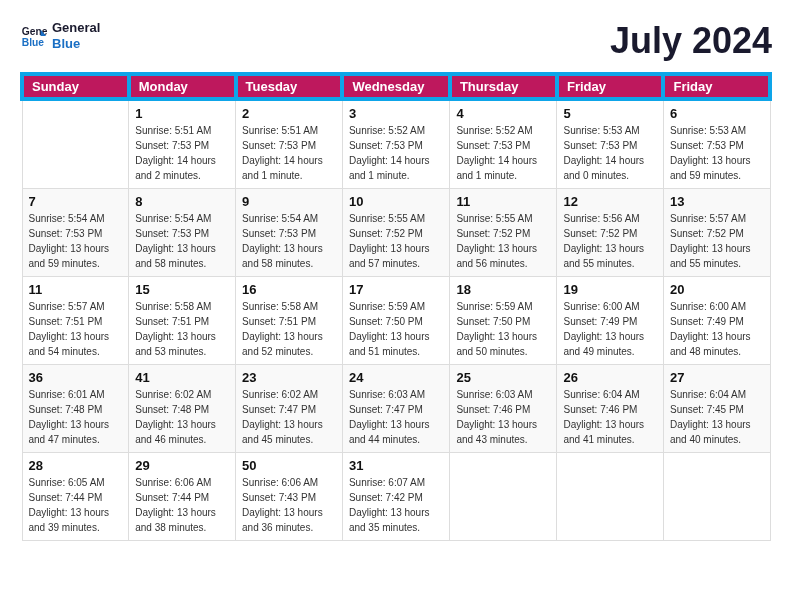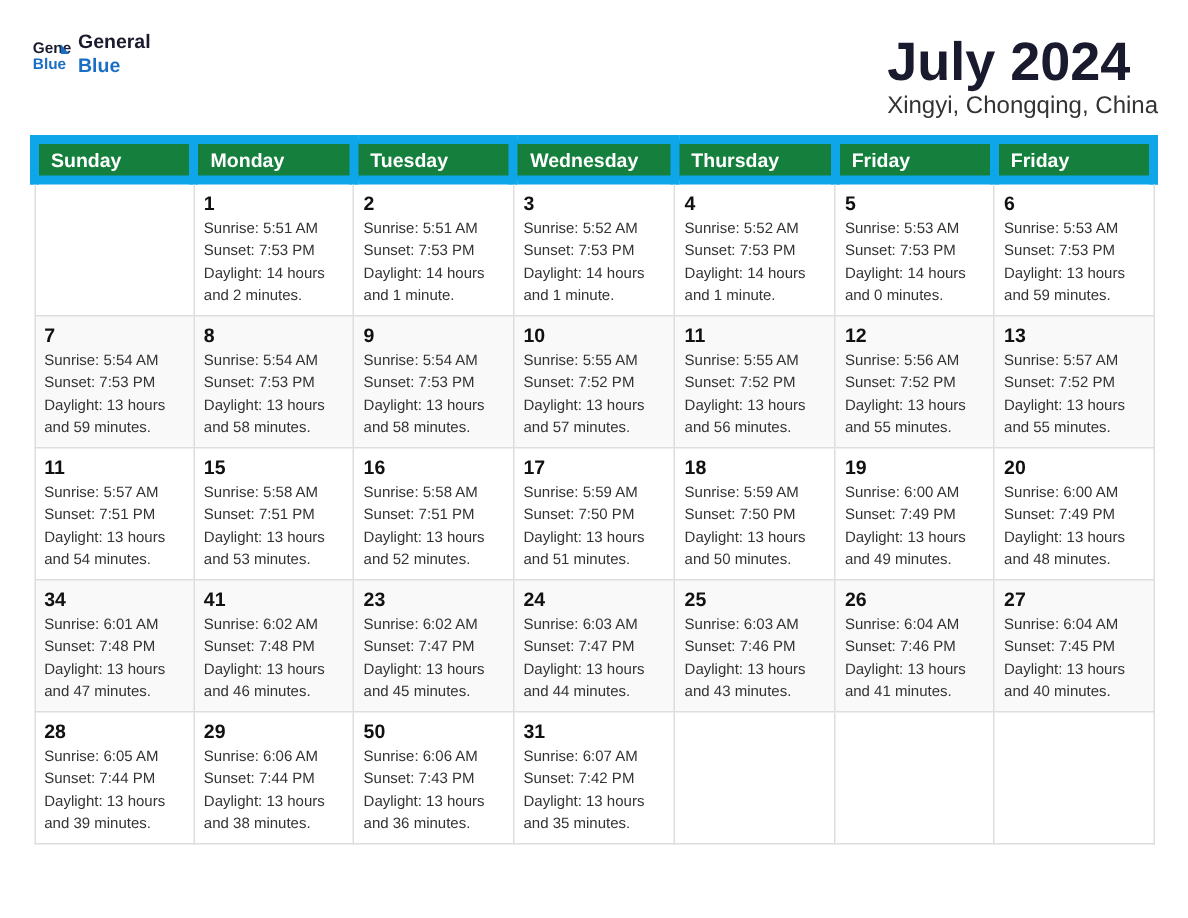--- a/index.html
+++ b/index.html
@@ -19,44 +19,44 @@
     .logo {
       display: flex;
       align-items: center;
       gap: 4px;
     }
     .logo-icon {
       width: 28px;
       height: 28px;
     }
     .title-area {
-      text-align: left;
+      text-align: center;
     }
     .main-title {
       font-size: 36px;
       font-weight: bold;
       color: #1a1a2e;
     }
     .subtitle {
       font-size: 16px;
       color: #333;
     }
     .calendar {
       width: 100%;
       border-collapse: collapse;
       border: 1px solid #ccc;
     }
     .calendar th {
-      background: #15803d;
+      background: #be185d;
       color: #fff;
       text-align: left;
       padding: 3px 8px;
       font-size: 13px;
       font-weight: bold;
-      border: 6px solid #0ea5e9;
+      border: 4px solid #0ea5e9;
     }
     .calendar td {
       vertical-align: top;
       padding: 5px 6px;
       border: 1px solid #ddd;
       width: 108px;
       min-height: 80px;
       font-size: 11px;
       color: #333;
       background: #fff;
@@ -90,21 +90,20 @@
       <text x="2" y="26" font-size="11" font-weight="bold" fill="#1a6fc4">Blue</text>
       <polygon points="22,8 28,15 22,15" fill="#1a6fc4"></polygon>
     </svg>
     <div>
       <div style="font-size:13px; font-weight:bold; color:#1a1a2e; line-height:1.2;">General</div>
       <div style="font-size:13px; font-weight:bold; color:#1a6fc4; line-height:1.2;">Blue</div>
     </div>
   </div>
   <div class="title-area">
     <div class="main-title">July 2024</div>
-    <div class="subtitle">Xingyi, Chongqing, China</div>
   </div>
 </div>
 
 <table class="calendar">
   <thead>
     <tr>
     <th>Sunday</th>
         <th>Monday</th>
         <th>Tuesday</th>
         <th>Wednesday</th>
@@ -196,21 +195,21 @@
           <span class="day-number">19</span>
           <div class="day-info">Sunrise: 6:00 AM<br>Sunset: 7:49 PM<br>Daylight: 13 hours<br>and 49 minutes.</div>
         </td>
         <td>
           <span class="day-number">20</span>
           <div class="day-info">Sunrise: 6:00 AM<br>Sunset: 7:49 PM<br>Daylight: 13 hours<br>and 48 minutes.</div>
         </td>
       </tr>
       <tr>
         <td>
-          <span class="day-number">34</span>
+          <span class="day-number">36</span>
           <div class="day-info">Sunrise: 6:01 AM<br>Sunset: 7:48 PM<br>Daylight: 13 hours<br>and 47 minutes.</div>
         </td>
         <td>
           <span class="day-number">41</span>
           <div class="day-info">Sunrise: 6:02 AM<br>Sunset: 7:48 PM<br>Daylight: 13 hours<br>and 46 minutes.</div>
         </td>
         <td>
           <span class="day-number">23</span>
           <div class="day-info">Sunrise: 6:02 AM<br>Sunset: 7:47 PM<br>Daylight: 13 hours<br>and 45 minutes.</div>
         </td>

